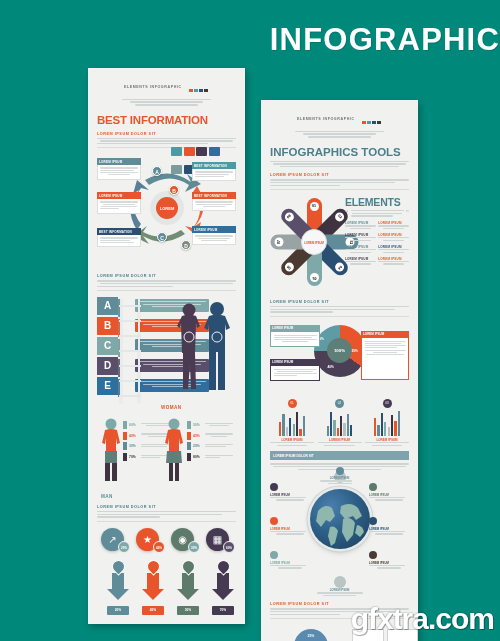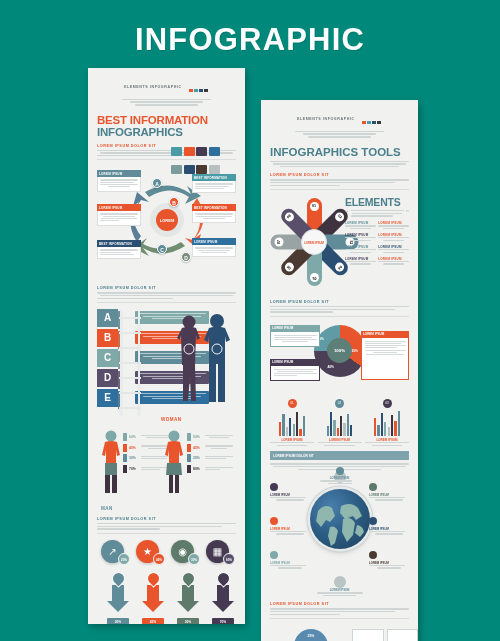--- a/index.html
+++ b/index.html
@@ -8,21 +8,21 @@
     background:#00897b;
     font-family:"Liberation Sans", sans-serif;
     position:relative;
     overflow:hidden;
   }
   .stage { position:absolute; inset:0; }
 
   
   .title {
     position:absolute; left:0; top:22px; width:100%;
-    text-align:center;
+    text-align:right;
     font-size:31px; font-weight:bold; letter-spacing:1.2px;
     color:#ffffff;
     text-shadow:1px 1px 0 rgba(0,0,0,.12);
   }
 
   
   .panel {
     position:absolute; top:68px; width:157px; height:556px;
     background:#f1f2f0;
     box-shadow:2px 3px 7px rgba(0,0,0,.28);
@@ -225,21 +225,20 @@
         <div class="dummy-lines">
           <div class="dl s85"></div>
             <div class="dl s70"></div>
             <div class="dl s60"></div>
         </div>
       </div>
 
       <div style="position:relative;">
         <div class="bigtitle">
           <div class="l1">BEST INFORMATION</div>
-          <div class="l2">INFOGRAPHICS</div>
         </div>
         <div class="swatches">
           <i style="background:#4a9ba5"></i><i style="background:#e8552d"></i><i style="background:#463a52"></i><i style="background:#2e6f9e"></i>
           <i style="background:#7c9b9b"></i><i style="background:#2b4f72"></i><i style="background:#4a3a32"></i><i style="background:#b8bfc0"></i>
         </div>
       </div>
 
       <div class="sechead or">LOREM IPSUM DOLOR SIT</div>
       <div>
         <div class="dl s100"></div>
@@ -882,13 +881,14 @@
               <span class="qm2">”</span>
             </div>
 
           </div>
         </div>
       </div>
 
     </div>
   </div>
 
+  <div class="wm">gfxtra.com</div>
 </div>
 
 </body></html>

